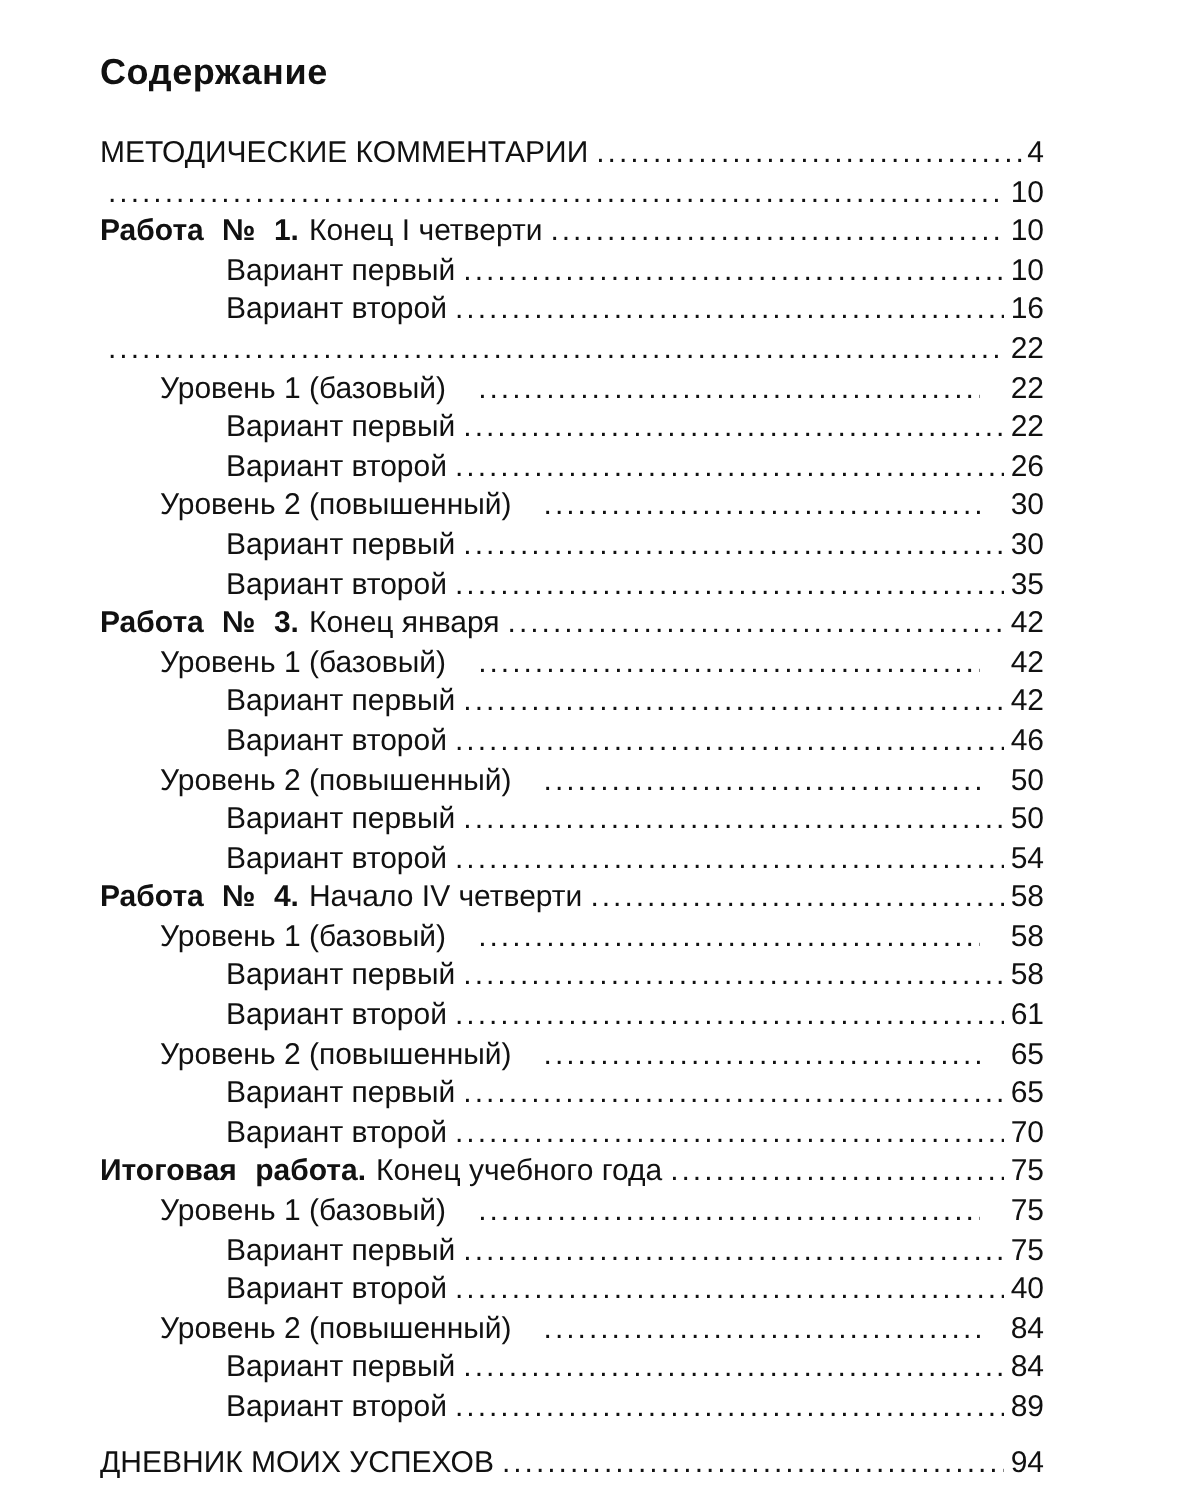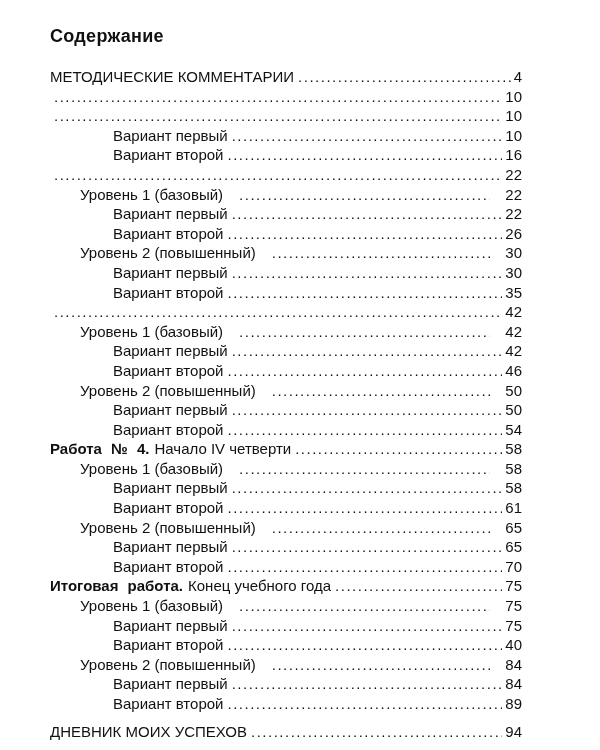--- a/index.html
+++ b/index.html
@@ -70,20 +70,23 @@
     <span class="leader"></span>
     <span class="page-num">4</span>
   </div>
 
   <div class="toc-row indent-0">
     <span class="leader"></span>
     <span class="page-num">10</span>
   </div>
 
   <div class="toc-row indent-0">
+    <span class="toc-label">
+      <span class="toc-prefix">Работа № 1.</span><span class="toc-text">Конец I четверти</span>
+    </span>
     <span class="leader"></span>
     <span class="page-num">10</span>
   </div>
 
   <div class="toc-row indent-2">
     <span class="toc-label">
       <span class="toc-text">Вариант первый</span>
     </span>
     <span class="leader"></span>
     <span class="page-num">10</span>
@@ -144,20 +147,23 @@
 
   <div class="toc-row indent-2">
     <span class="toc-label">
       <span class="toc-text">Вариант второй</span>
     </span>
     <span class="leader"></span>
     <span class="page-num">35</span>
   </div>
 
   <div class="toc-row indent-0">
+    <span class="toc-label">
+      <span class="toc-prefix">Работа № 3.</span><span class="toc-text">Конец января</span>
+    </span>
     <span class="leader"></span>
     <span class="page-num">42</span>
   </div>
 
   <div class="toc-row indent-1">
     <span class="toc-label">
       <span class="toc-text">Уровень 1 (базовый)</span>
     </span>
     <span class="leader"></span>
     <span class="page-num">42</span>

